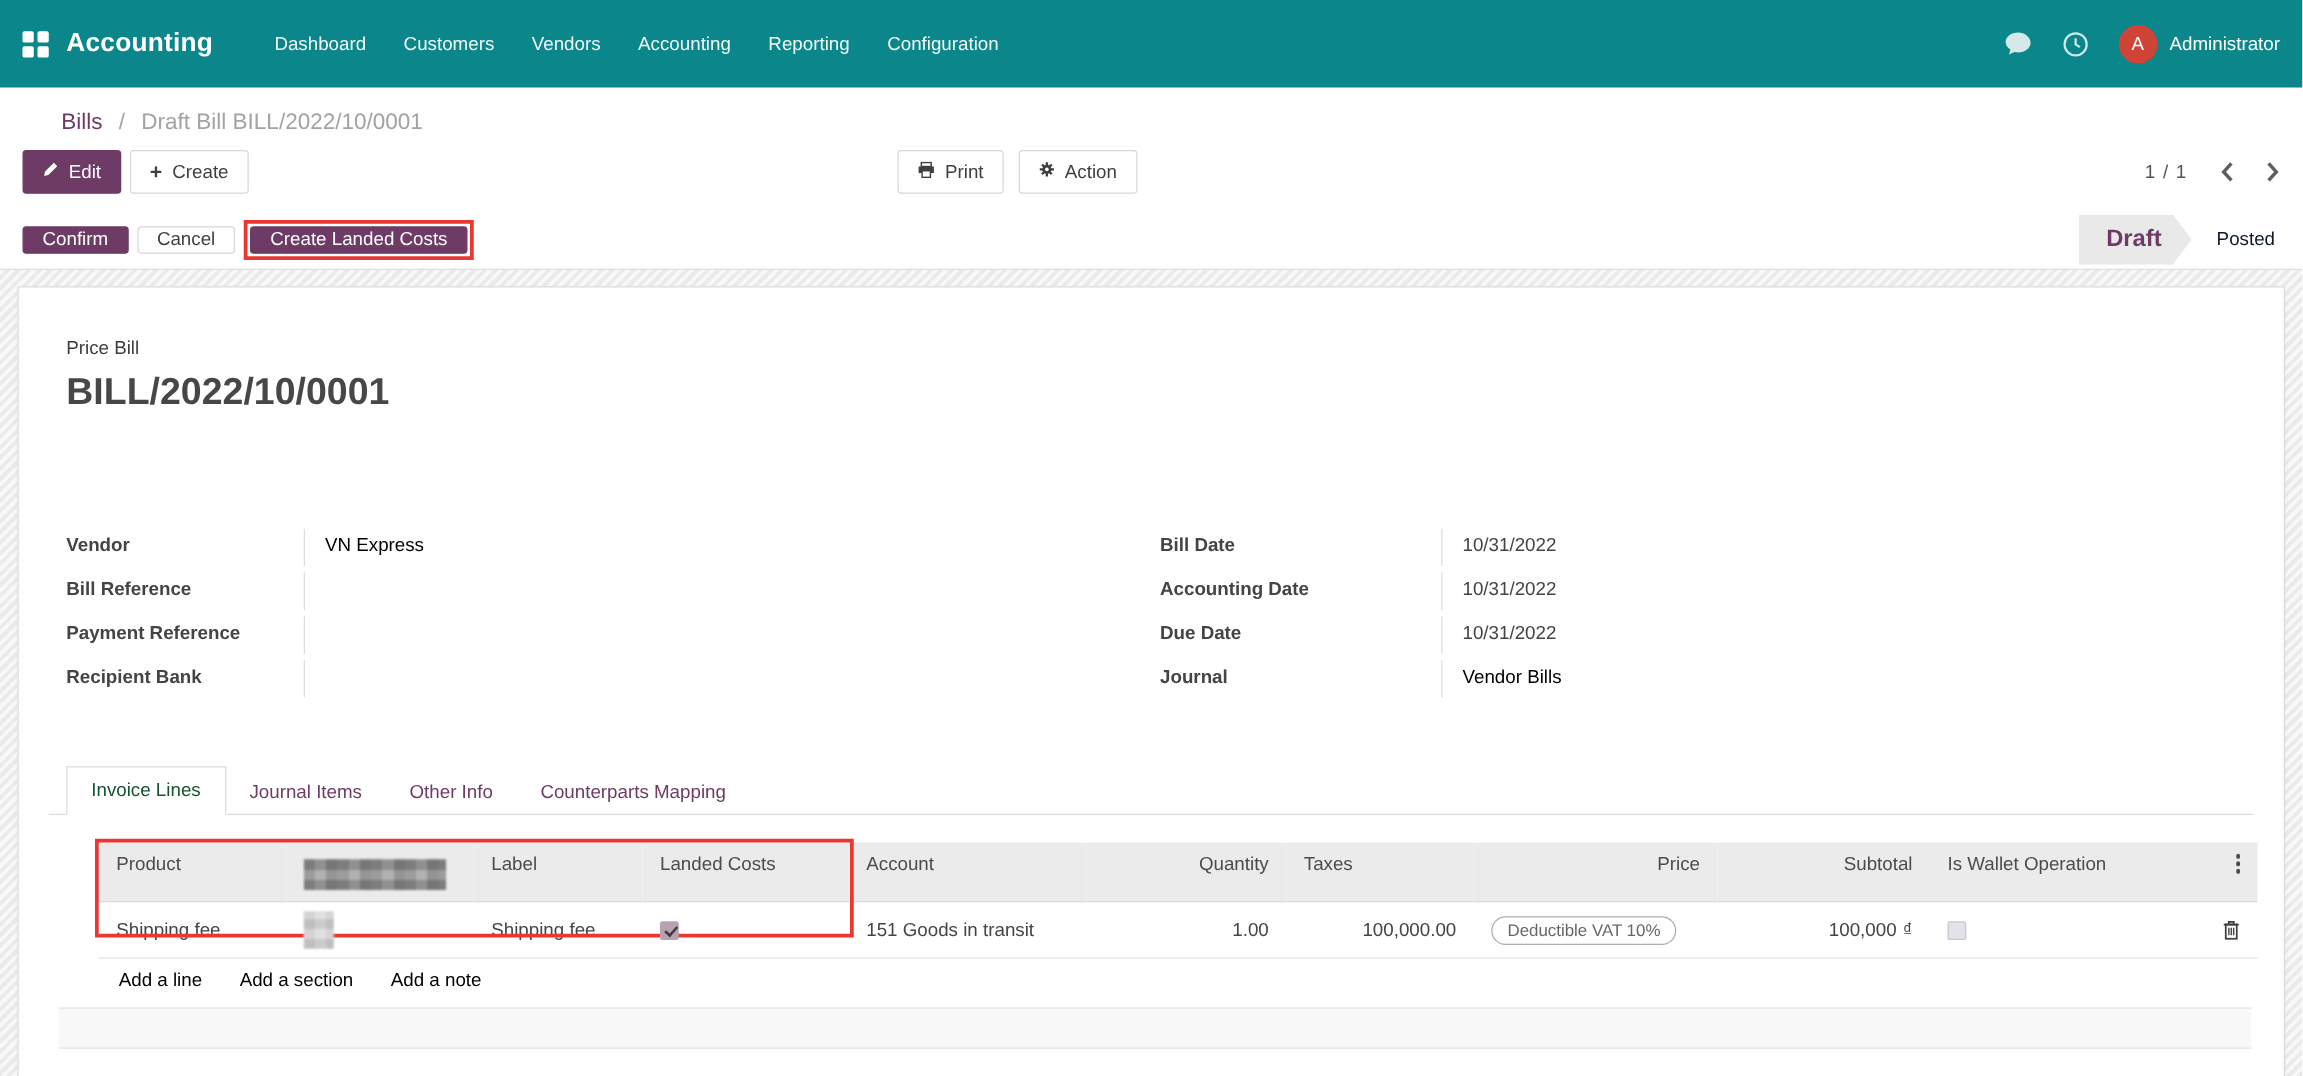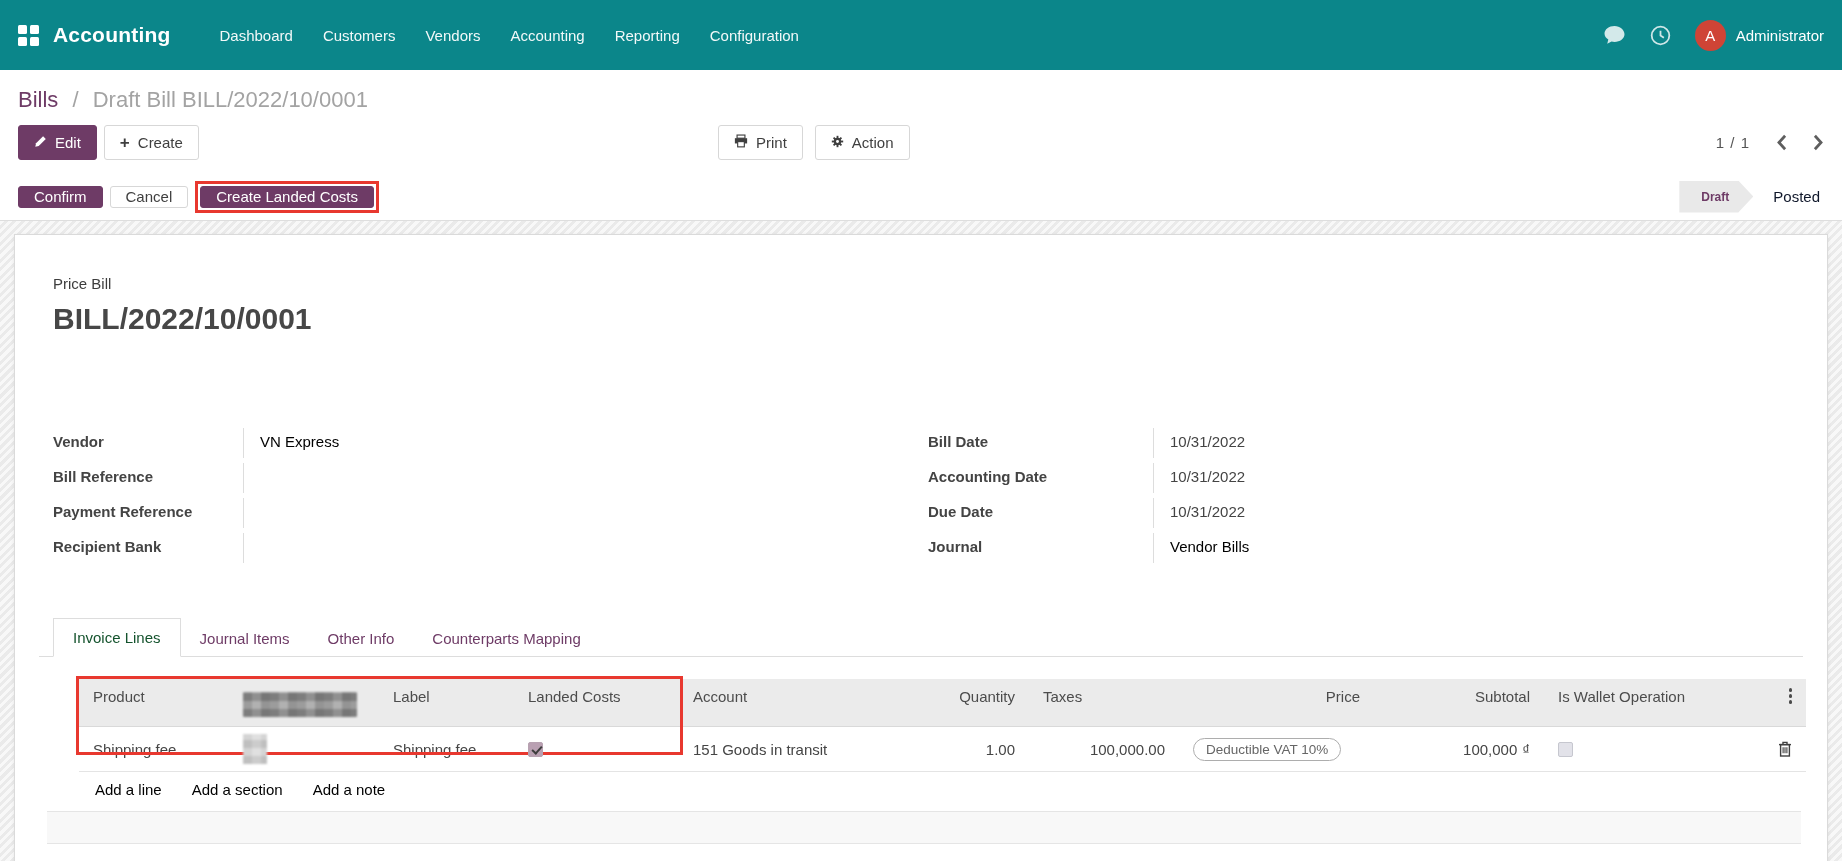--- a/index.html
+++ b/index.html
@@ -13,21 +13,21 @@
   .brand { font-size:21px; font-weight:700; margin-right:34px; letter-spacing:.2px; }
   .nav-menu { display:flex; }
   .nav-item { padding:16px 15px; font-size:15px; color:rgba(255,255,255,.95); cursor:pointer; }
   .nav-right { margin-left:auto; display:flex; align-items:center; gap:24px; }
   .nav-ico { display:flex; align-items:center; cursor:pointer; }
   .user-block { display:flex; align-items:center; gap:10px; cursor:pointer; }
   .avatar { width:31px; height:31px; border-radius:50%; background:#cf4436; color:#fff; display:flex; align-items:center; justify-content:center; font-size:15px; }
   .user-name { font-size:15px; }
 
   
-  .breadcrumb-row { padding:17px 18px 4px 18px; font-size:22px; }
+  .breadcrumb-row { padding:17px 18px 4px 18px; font-size:18px;margin-left:31px; }
   .bc-link { color:#6e3b66; cursor:pointer; }
   .bc-sep, .bc-current { color:#a3a3a3; }
   .bc-sep { margin:0 8px; }
 
   
   .toolbar-row { display:flex; align-items:center; padding:8px 18px 13px 18px; position:relative;gap:16px; }
   .btn { height:35px; padding:0 15px; font-size:15px; border:1px solid #d7d7d7; background:#fff; color:#3f3f3f;
          display:inline-flex; align-items:center; gap:8px; border-radius:3px; cursor:pointer; white-space:nowrap; }
   .btn-primary { background:#6e3b66; border-color:#6e3b66; color:#fff; }
   .left-btns { display:flex; gap:7px; }
@@ -35,21 +35,21 @@
   .pager { margin-left:auto; display:flex; align-items:center; gap:26px; font-size:15px; color:#555; }
   .pager-count { letter-spacing:1px; }
   .pager-arrow { cursor:pointer; display:flex; align-items:center; }
 
   
   .statusbar { height:48px; display:flex; align-items:center; padding:0 18px; border-bottom:1px solid #dedede; background:#fff; }
   .statusbar .btn { height:22px; }
   .statusbar .gap { margin-right:7px; }
   .red-wrap { border:3px solid #e8382f; padding:2px; margin-left:7px; display:inline-flex; }
   .status-steps { margin-left:auto; display:flex; align-items:center; }
-  .step-active { background:#e9e9e9; color:#6e3b66; font-weight:700; font-size:12px;
+  .step-active { background:#e9e9e9; color:#6e3b66; font-weight:700; font-size:19px;
                  padding:9px 24px 9px 22px; clip-path:polygon(0 0, calc(100% - 15px) 0, 100% 50%, calc(100% - 15px) 100%, 0 100%); }
   .step-inactive { color:#0f172a; font-size:15px; padding:9px 4px 9px 20px; }
 
   
   .form-area { height:661px; padding:13px 14px 0 14px; background-color:#f0f0f0;
     background-image:repeating-linear-gradient(135deg, rgba(255,255,255,.55) 0 3px, rgba(0,0,0,.025) 3px 6px); }
   .sheet { background:#fff; border:1px solid #dadada; height:100%; padding:40px 24px 0 24px;
            box-shadow:0 1px 4px rgba(0,0,0,.07); position:relative; overflow:hidden; }
 
   .doc-type { font-size:15px; color:#3d3d3d; padding-left:14px; }

